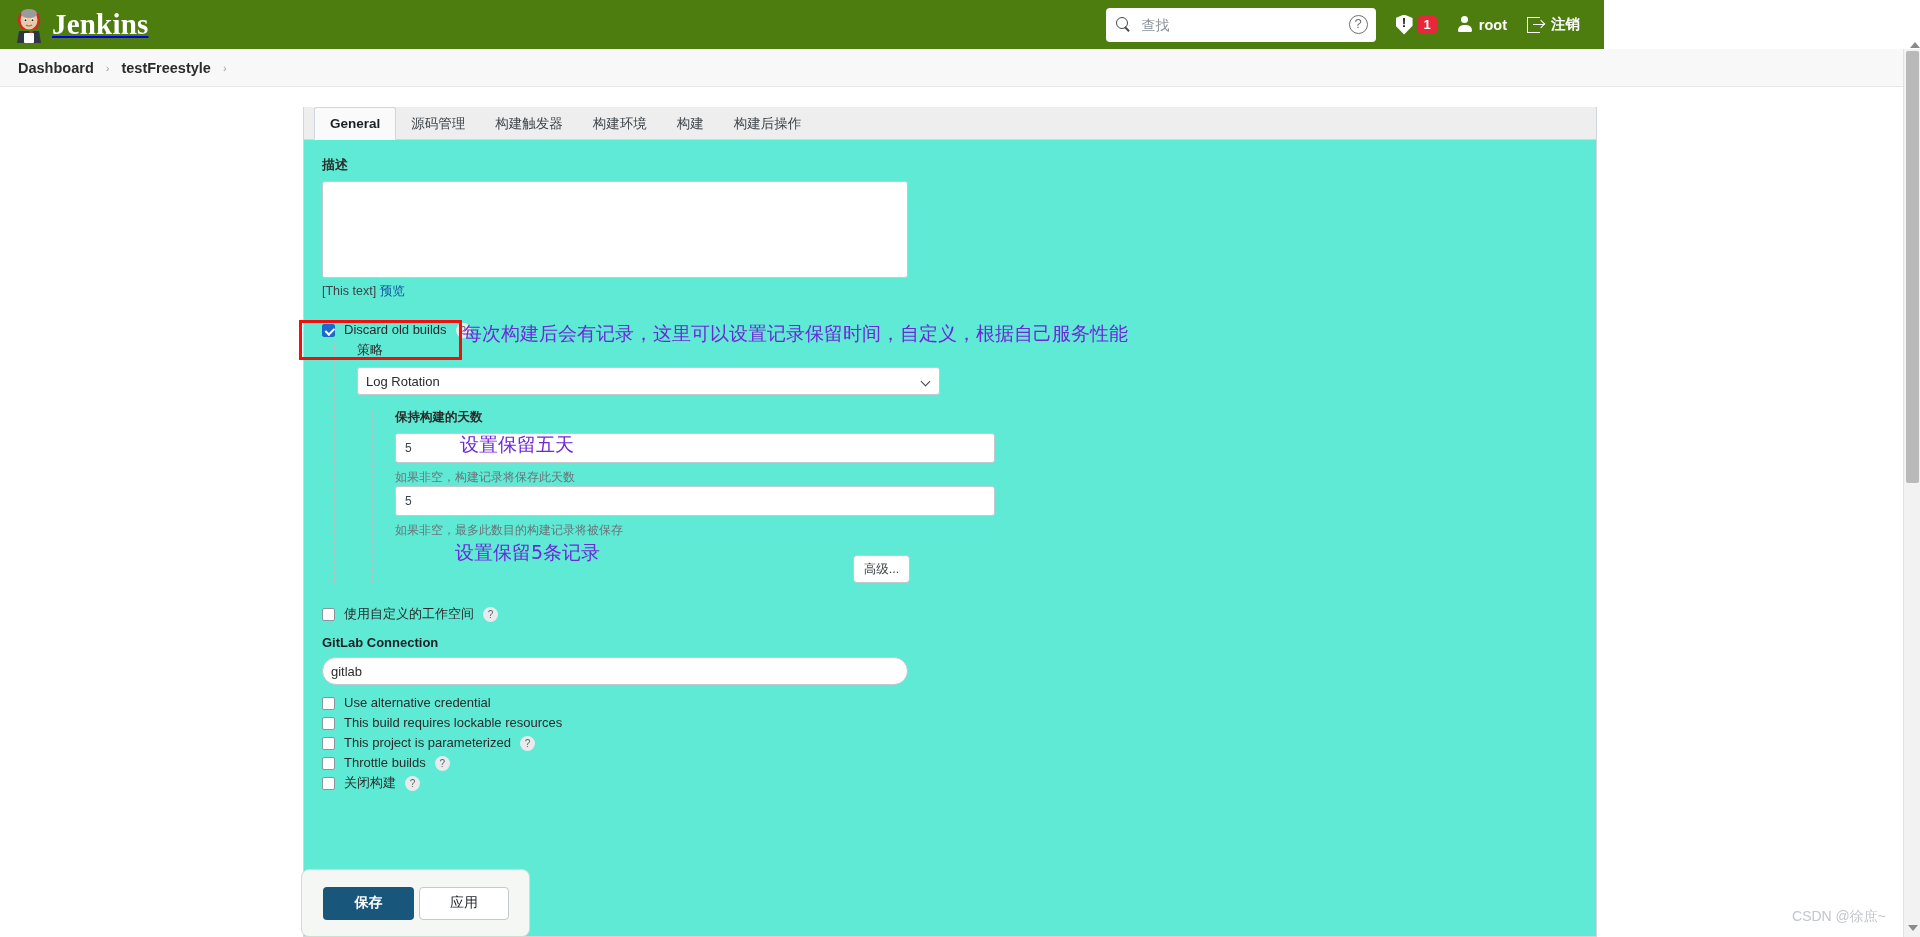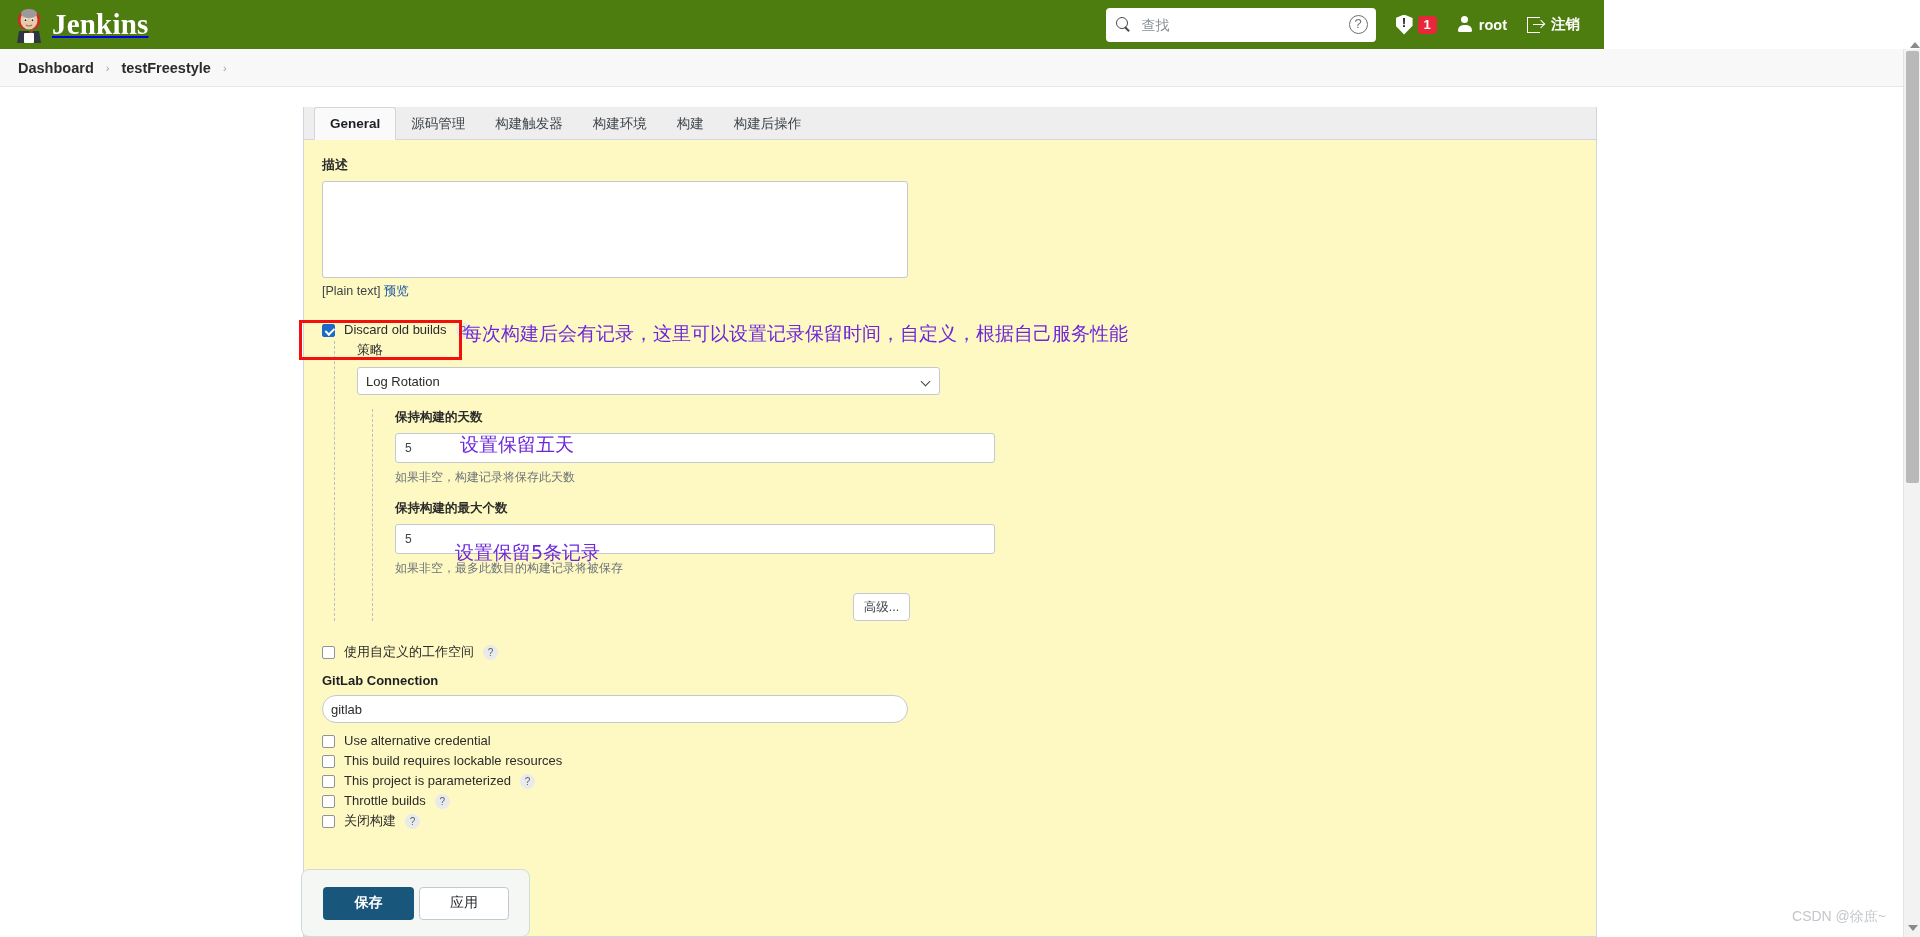--- a/index.html
+++ b/index.html
@@ -176,21 +176,21 @@
   .crumb-sep {
     color: #9aa0a6; font-size: 11px;
     margin: 0 12px;
   }
 
   
   .config-panel {
     position: absolute;
     left: 303px; top: 107px;
     width: 1294px; height: 830px;
-    background: #fef9c3;
+    background: #5eead4;
     border: 1px solid #cfd6dd;
     border-top: none;
     overflow: hidden;
   }
   .tabbar {
     height: 33px;
     background: #eeeeee;
     border-bottom: 1px solid #cfd6dd;
     display: flex; align-items: flex-end;
     padding-left: 10px;
@@ -515,21 +515,21 @@
     <div class="tab">构建环境</div>
     <div class="tab">构建</div>
     <div class="tab">构建后操作</div>
   </div>
 
   <div class="panel-body">
 
     <div class="field-label">描述</div>
     <textarea class="desc-textarea" style=""></textarea>
     <div class="plain-text-row">
-      <span>[Plain text]</span>
+      <span>[This text]</span>
       <a class="link-blue" href="#">预览</a>
     </div>
 
     <div style="margin-top:21px;">
       <div class="cb-row">
         <span class="cb checked"></span>
         <span>Discard old builds</span>
         <span class="help-q">?</span>
       </div>
 
@@ -539,21 +539,20 @@
         <div class="select-box">
           <span>Log Rotation</span>
           <span class="caret"></span>
         </div>
 
         <div class="subindent">
           <div class="sublabel">保持构建的天数</div>
           <input class="text-input" type="text" value="5" style="">
           <div class="help-text">如果非空，构建记录将保存此天数</div>
 
-          <div class="sublabel">保持构建的最大个数</div>
           <input class="text-input" type="text" value="5" style="">
           <div class="help-text">如果非空，最多此数目的构建记录将被保存</div>
 
           <div style="margin-top:16px;padding-left:458px;">
             <button class="btn-advanced">高级...</button>
           </div>
         </div>
       </div>
     </div>
 

